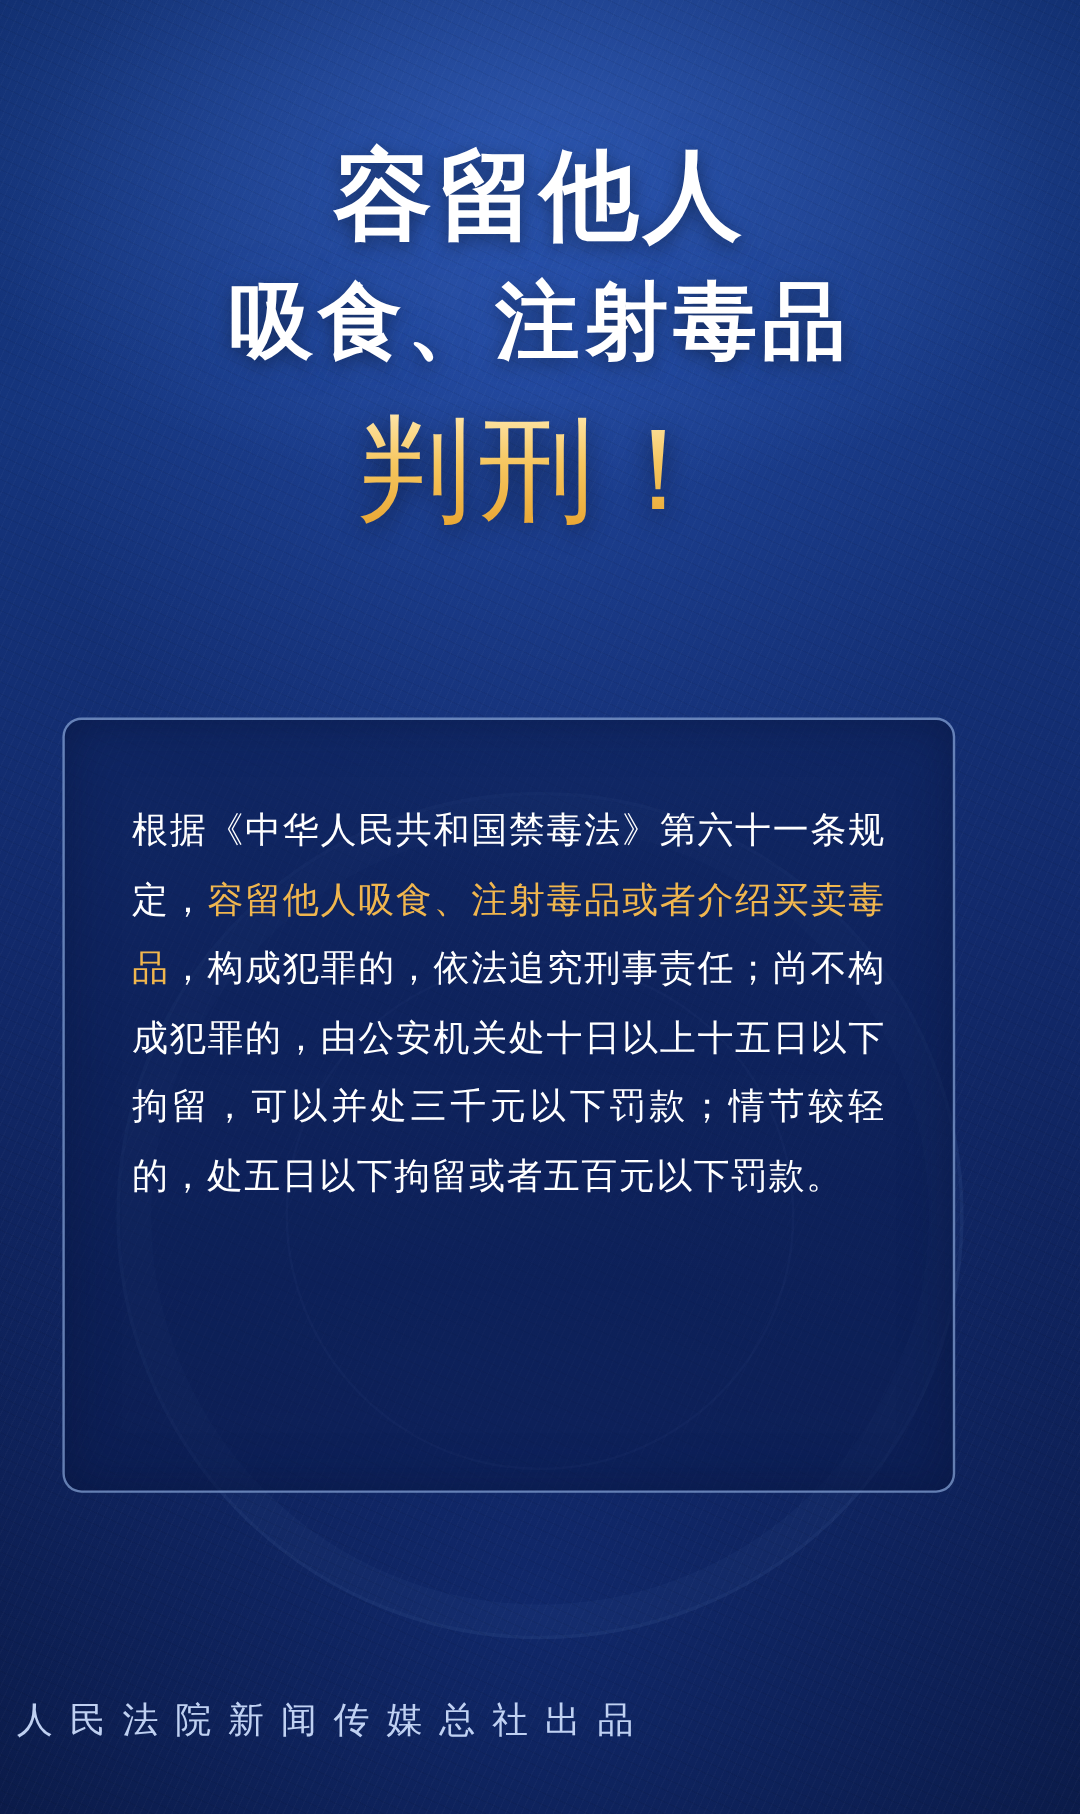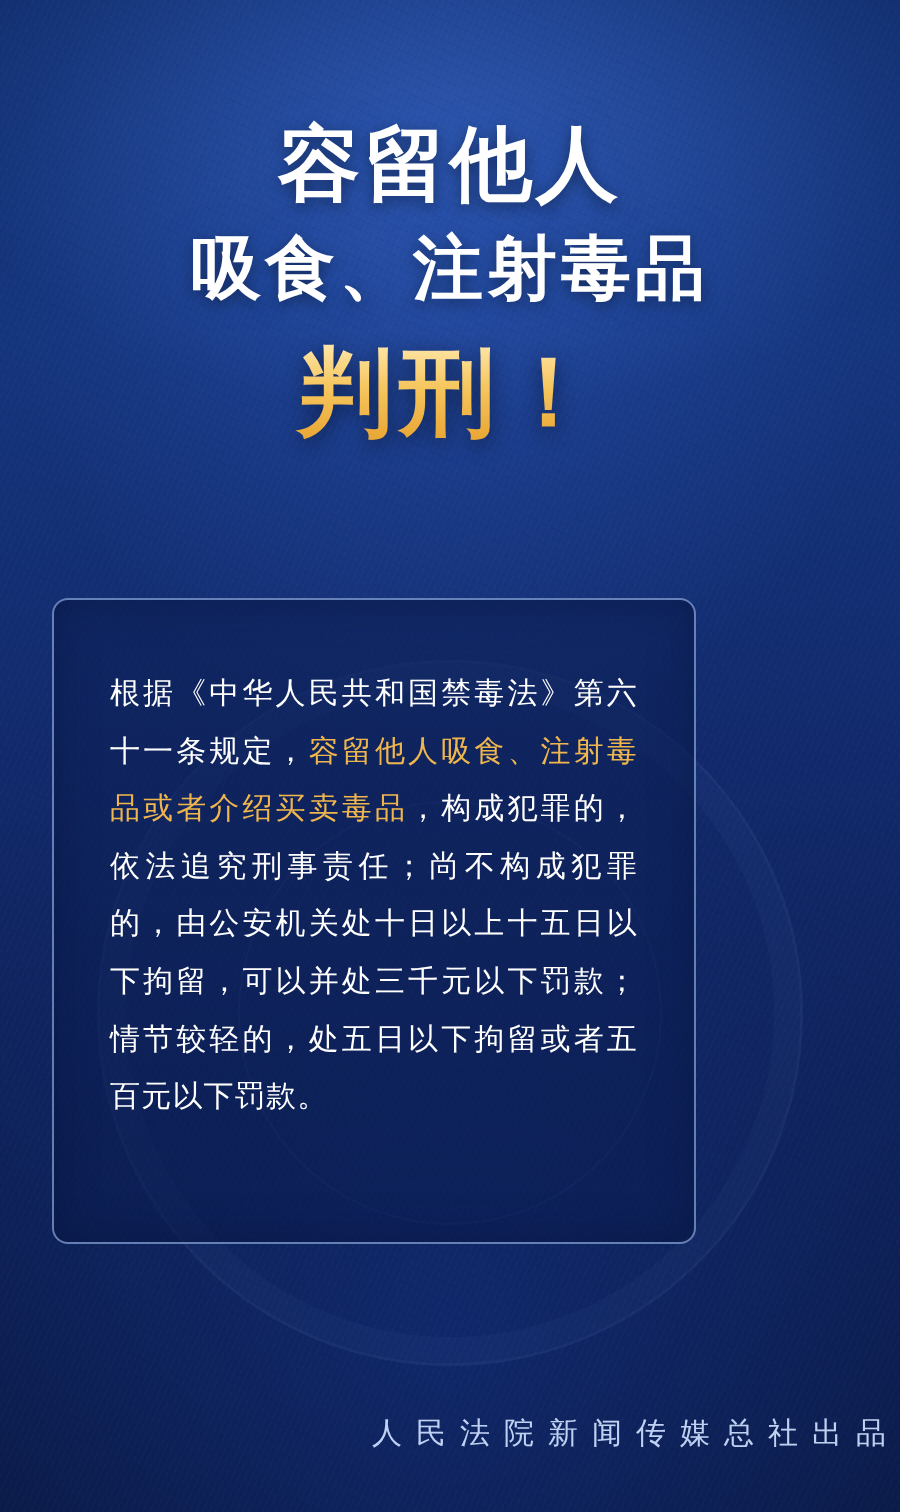--- a/index.html
+++ b/index.html
@@ -75,37 +75,37 @@
     letter-spacing: 4px;
     line-height: 1.18;
     text-shadow: 0 4px 16px rgba(0,0,0,0.45), 0 0 28px rgba(40,90,190,0.55);
   }
   .hl-1 { font-size: 82px; }
   .hl-2 { font-size: 70px; margin-top: 14px; }
   .hl-3 {
     display: block;
     margin-top: 30px;
     font-size: 96px;
-    font-weight: 700;
+    font-weight: 400;
     letter-spacing: 6px;
     line-height: 1.1;
     color: #f7c25b;
     background: linear-gradient(180deg, #ffe9b0 0%, #f6c65f 45%, #e8a32f 100%);
     -webkit-background-clip: text;
     background-clip: text;
     -webkit-text-fill-color: transparent;
     filter: drop-shadow(0 5px 10px rgba(0,0,0,0.45));
   }
 
   
   .card {
     position: absolute;
     left: 52px;
     top: 598px;
-    width: 644px;
+    width: 744px;
     height: 646px;
     box-sizing: border-box;
     border: 2px solid rgba(173,205,255,0.55);
     border-radius: 16px;
     background: linear-gradient(180deg, rgba(13,32,86,0.55) 0%, rgba(10,26,74,0.45) 100%);
     box-shadow: inset 0 0 40px rgba(7,20,60,0.55);
     padding: 64px 56px;
   }
   .para {
     color: #ffffff;
@@ -118,21 +118,21 @@
   }
   .para + .para { margin-top: 44px; }
   .hl-gold { color: #f0b64e; }
 
   
   .footer {
     position: absolute;
     left: 0;
     right: 0;
     bottom: 58px;
-    text-align: right;
+    text-align: left;
     color: #cfe0ff;
     font-size: 30px;
     letter-spacing: 14px;
     text-indent: 14px;
     font-weight: 500;
     opacity: 0.92;
   }
 </style>
 </head>
 <body>

